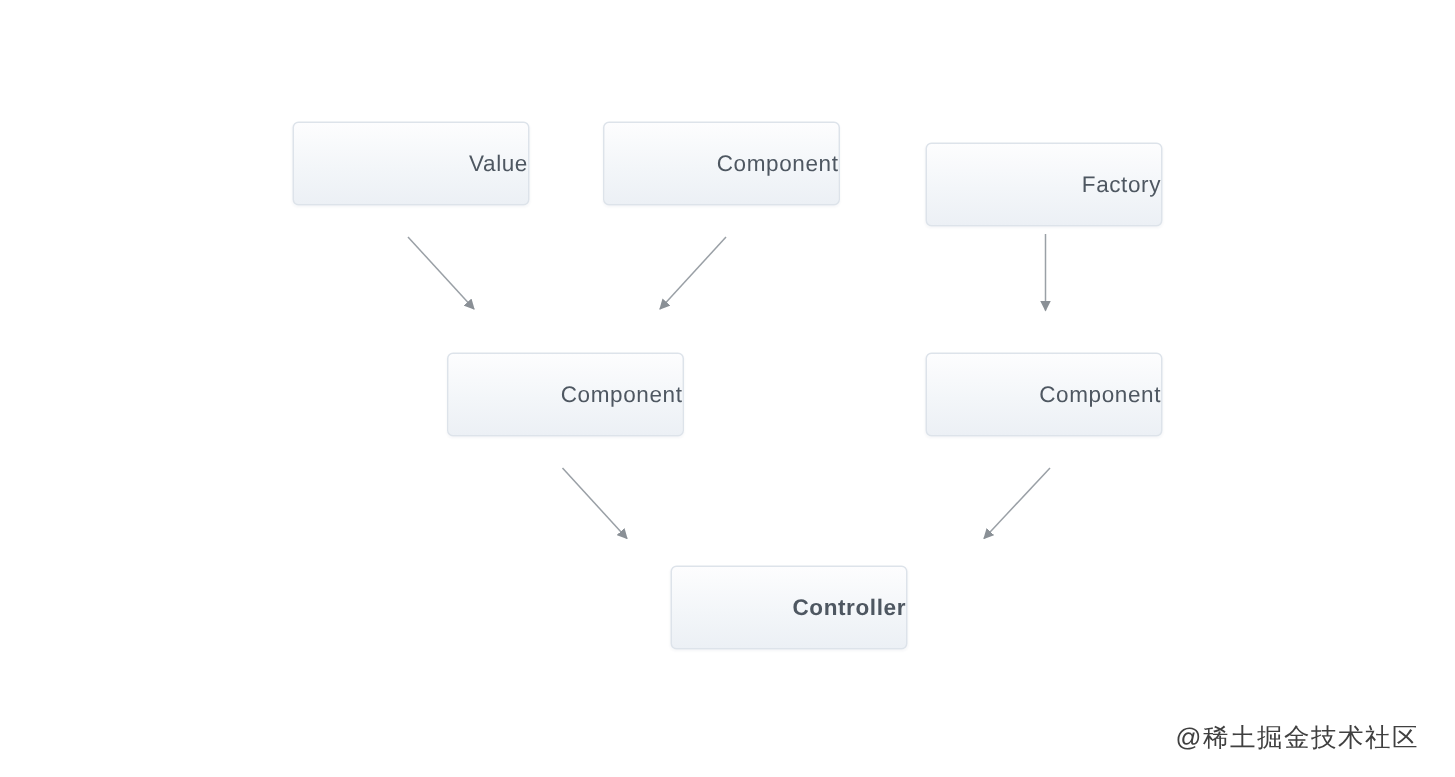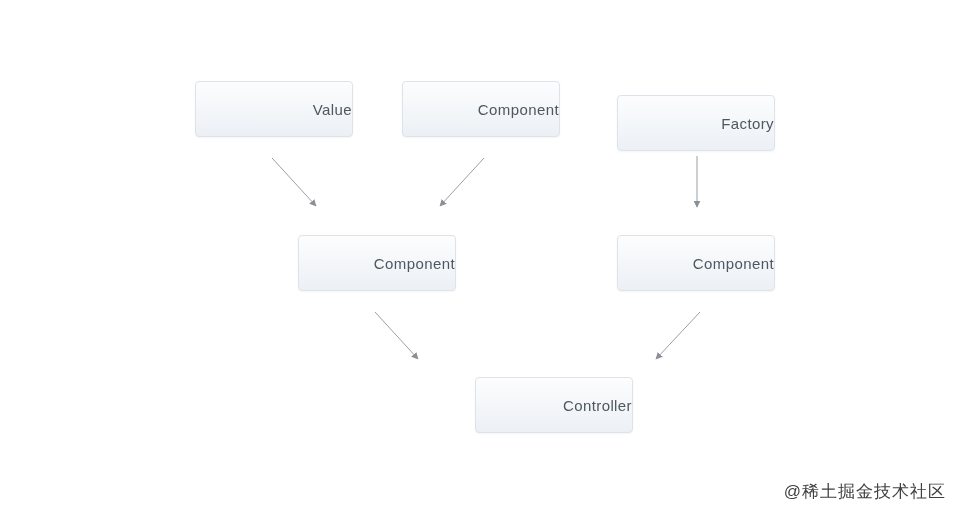--- a/index.html
+++ b/index.html
@@ -35,21 +35,21 @@
     color: #4e5761;
     font-size: 15px;
     letter-spacing: 0.4px;
   }
 
   .node-value          { left: 195px; top: 81px; }
   .node-component-top  { left: 402px; top: 81px; }
   .node-factory        { left: 617px; top: 95px; }
   .node-component-left { left: 298px; top: 235px; }
   .node-component-right{ left: 617px; top: 235px; }
-  .node-controller     { left: 475px; top: 377px; }
+  .node-controller     { left: 447px; top: 377px; font-weight: bold; }
 
   .watermark {
     position: absolute;
     right: 24px;
     top: 480px;
     font-size: 17px;
     color: #404040;
     letter-spacing: 1px;
     white-space: nowrap;
   }

